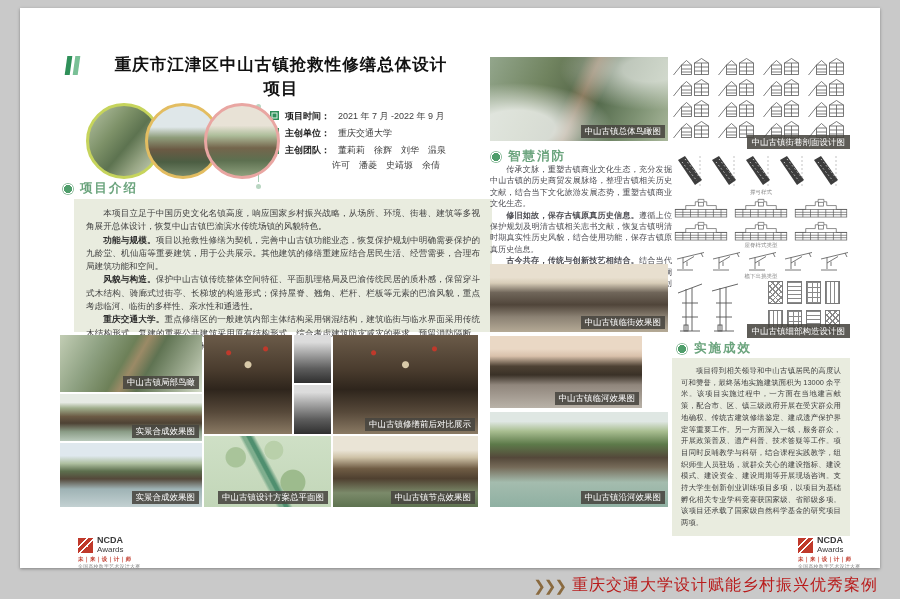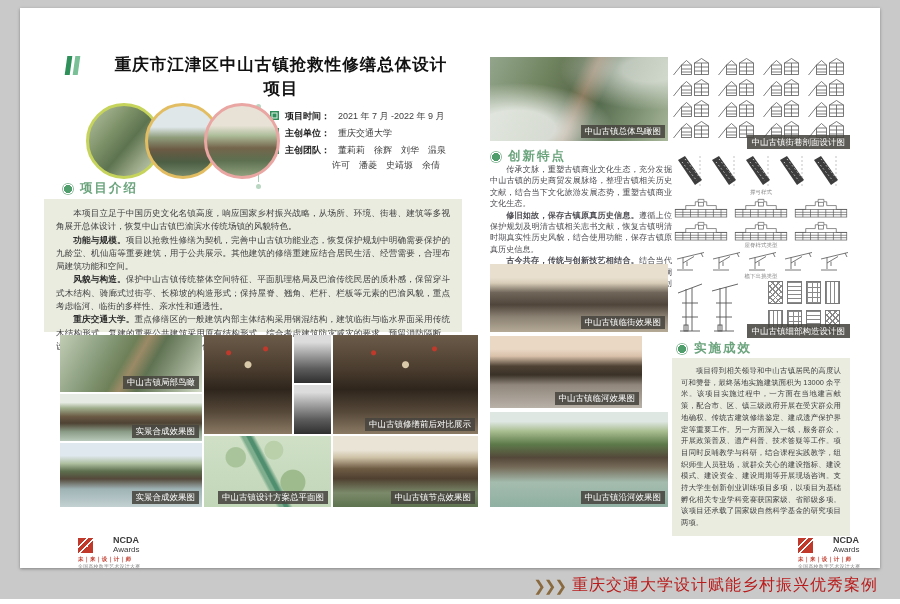--- a/index.html
+++ b/index.html
@@ -34,21 +34,21 @@
   .meta-line2{margin:-2px 0 0 62px;font-size:9px;color:#3d3d3d;line-height:12px;}
 
   
   .sec-head{display:flex;align-items:center;gap:6px;}
   .sec-dot{width:12px;height:12px;border-radius:50%;
            background:radial-gradient(circle,#4f9e6b 0 45%,#ffffff 46% 60%,#8abb9a 61% 100%);}
   .sec-title{font-size:12.5px;font-weight:bold;color:#6ba47d;letter-spacing:2px;}
 
   
   .green-box{background:#e9ecdf;box-sizing:border-box;}
-  .intro-box{left:24px;top:191px;width:418px;height:133px;padding:8px 12px;}
+  .intro-box{left:54px;top:191px;width:418px;height:133px;padding:8px 12px;}
   .intro-box p{margin:0;text-indent:2em;font-size:8.6px;line-height:13.3px;color:#3f3f3f;
                text-align:justify;}
   .intro-box p b{color:#2e2e2e;}
   .innov-text{left:470px;top:156px;width:182px;}
   .innov-text p{margin:0;text-indent:2em;font-size:8.1px;line-height:11.4px;color:#4c4c52;
                 text-align:justify;}
   .results-box{left:652px;top:350px;width:178px;padding:7px 9px;}
   .results-box p{margin:0;text-indent:2em;font-size:7.4px;line-height:11.7px;color:#3f3f3f;
                  text-align:justify;}
 
@@ -89,21 +89,21 @@
   .diag-label{font-size:5.5px;color:#888;text-align:center;width:178px;}
   .lat-grid{display:flex;flex-wrap:wrap;gap:4px;width:82px;}
   .lat{width:15px;height:23px;border:1px solid #7a7a7a;background-color:#fff;box-sizing:border-box;}
   .lat-a{background-image:repeating-linear-gradient(45deg,#8a8a8a 0 1px,transparent 1px 4px),repeating-linear-gradient(-45deg,#8a8a8a 0 1px,transparent 1px 4px);}
   .lat-b{background-image:repeating-linear-gradient(0deg,#8a8a8a 0 1px,transparent 1px 4px);}
   .lat-c{background-image:repeating-linear-gradient(90deg,#8a8a8a 0 1px,transparent 1px 4px);}
   .lat-d{background-image:repeating-linear-gradient(0deg,#8a8a8a 0 1px,transparent 1px 5px),repeating-linear-gradient(90deg,#8a8a8a 0 1px,transparent 1px 5px);}
 
   
   .logo{width:78px;}
-  .logo-top{display:flex;align-items:center;gap:20px;}
+  .logo-top{display:flex;align-items:center;gap:4px;}
   .logo-mark{width:15px;height:15px;background:
       linear-gradient(135deg,transparent 0 28%,#fff 28% 36%,transparent 36% 52%,#fff 52% 60%,transparent 60%),#c0392b;}
   .logo-name{font-size:9px;font-weight:bold;color:#3a3a3a;line-height:9px;}
   .logo-sub{font-size:8px;color:#3a3a3a;line-height:9px;}
   .logo-tag{margin-top:2px;font-size:5.5px;color:#c0392b;letter-spacing:.5px;font-weight:bold;}
   .logo-cap{font-size:4.8px;color:#8a8a8a;letter-spacing:.4px;}
   .banner{position:absolute;right:22px;top:575px;display:flex;align-items:center;gap:7px;}
   .chev{font-size:15px;font-weight:bold;color:#8a6a3f;letter-spacing:-2px;line-height:15px;}
   .banner-text{font-size:16px;font-weight:normal;color:#b91c1c;letter-spacing:1px;}
   .bottom-sliver{position:absolute;left:0;top:599px;width:900px;height:5px;background:#ffffff;}
@@ -223,21 +223,21 @@
   <div class="photo ph-node" style="left:313px;top:428px;width:145px;height:71px;">
     <span class="cap">中山古镇节点效果图</span>
   </div>
 
   <div class="photo ph-aerial-total" style="left:470px;top:49px;width:178px;height:84px;">
     <span class="cap">中山古镇总体鸟瞰图</span>
   </div>
 
   <div class="abs sec-head" style="left:470px;top:140px;">
     <span class="sec-dot"></span>
-    <span class="sec-title">创新特点</span>
+    <span class="sec-title">智慧消防</span>
   </div>
 
   <div class="abs innov-text">
     <p>传承文脉，重塑古镇商业文化生态，充分发掘中山古镇的历史商贸发展脉络，整理古镇相关历史文献，结合当下文化旅游发展态势，重塑古镇商业文化生态。</p>
     <p><b>修旧如故，保存古镇原真历史信息。</b><span>遵循上位保护规划及明清古镇相关志书文献，恢复古镇明清时期真实性历史风貌，结合使用功能，保存古镇原真历史信息。</span></p>
     <p><b>古今共存，传统与创新技艺相结合。</b><span>结合当代建筑工艺技术，在不破坏历史信息的基础上，强调明清营造技艺与现代建造技术充分融合，传统与创新技艺相结合。</span></p>
   </div>
 
   <div class="photo ph-linjie" style="left:470px;top:256px;width:178px;height:68px;">
     <span class="cap">中山古镇临街效果图</span>

